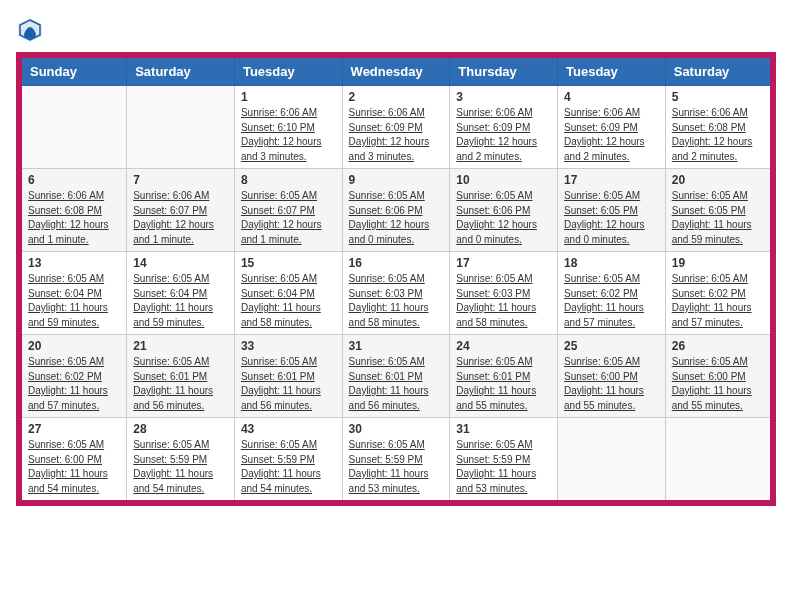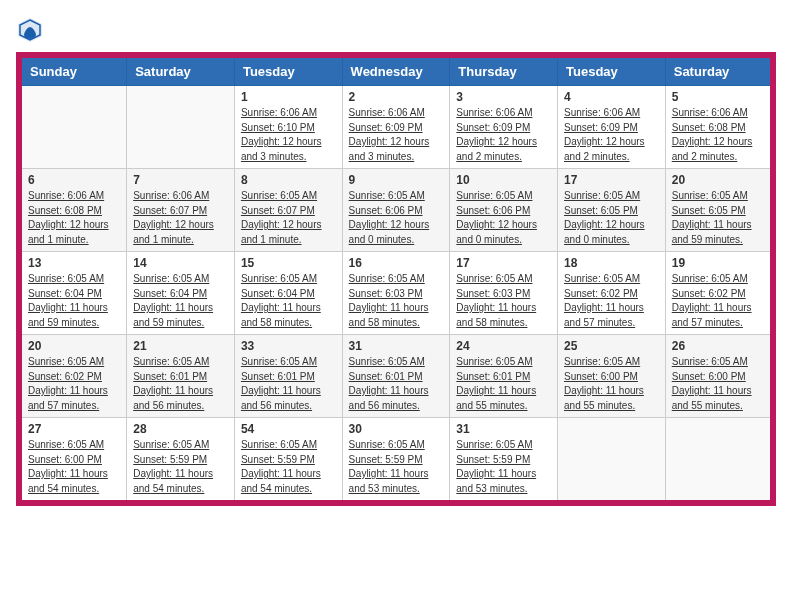--- a/index.html
+++ b/index.html
@@ -326,21 +326,21 @@
 and 54 minutes.</div>
         </td>
         <td>
           <span class="day-number">28</span>
           <div class="day-info" style="white-space: pre-line;">Sunrise: 6:05 AM
 Sunset: 5:59 PM
 Daylight: 11 hours
 and 54 minutes.</div>
         </td>
         <td>
-          <span class="day-number">54</span>
+          <span class="day-number">43</span>
           <div class="day-info" style="white-space: pre-line;">Sunrise: 6:05 AM
 Sunset: 5:59 PM
 Daylight: 11 hours
 and 54 minutes.</div>
         </td>
         <td>
           <span class="day-number">30</span>
           <div class="day-info" style="white-space: pre-line;">Sunrise: 6:05 AM
 Sunset: 5:59 PM
 Daylight: 11 hours

